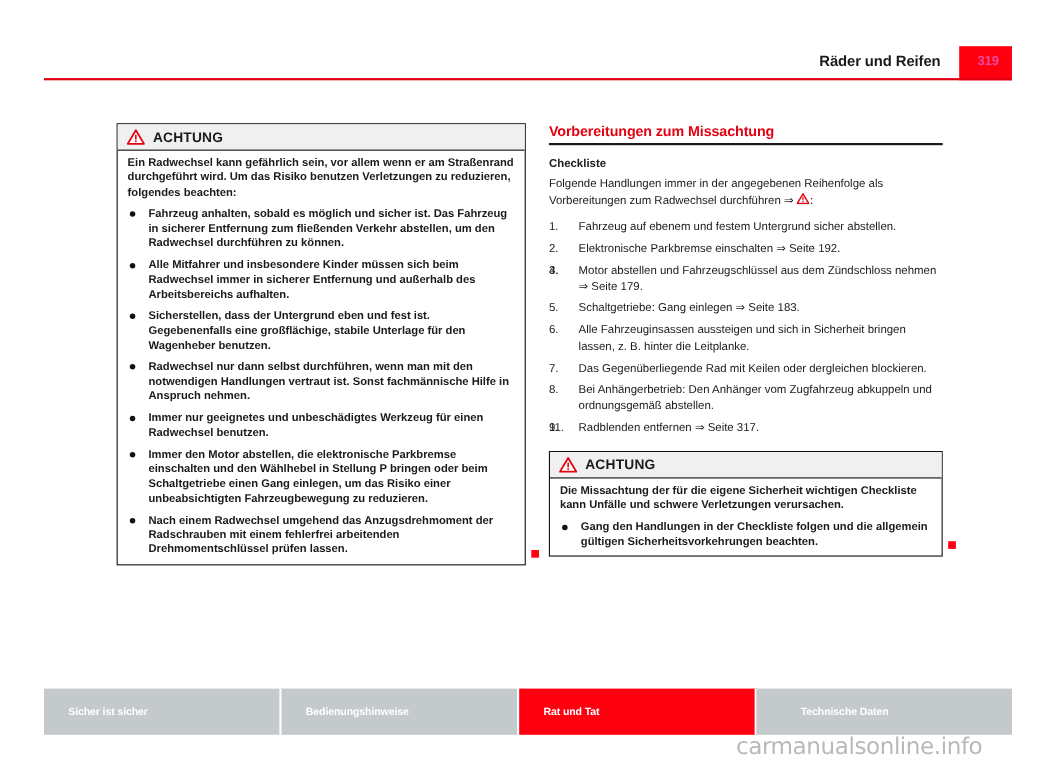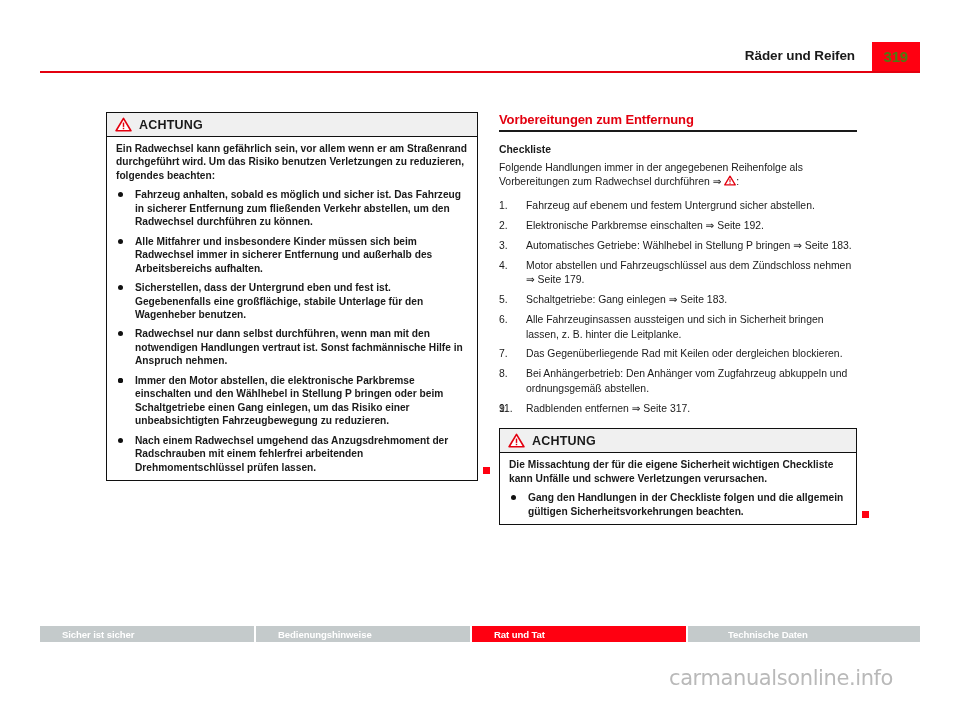--- a/index.html
+++ b/index.html
@@ -56,23 +56,23 @@
     right: 40px;
     top: 0px;
     width: 48px;
     height: 31px;
     background: #ff0011;
   }
   .header-pagenum {
     position: absolute;
     right: 52px;
     top: 6px;
-    font-size: 15px;
-    font-weight: bold;
-    color: #4d7c0f;
+    font-size: 12px;
+    font-weight: bold;
+    color: #ec4899;
     letter-spacing: -0.2px;
   }
 
   
   .col-left {
     position: absolute;
     left: 106px;
     top: 112px;
     width: 372px;
   }
@@ -207,21 +207,21 @@
     text-align: left;
     font-size: 10.4px;
   }
 
   
   .footer {
     position: absolute;
     left: 40px;
     top: 626px;
     width: 880px;
-    height: 16px;
+    height: 42px;
     display: flex;
   }
   .ftab {
     flex: 1 1 0;
     background: #c4cacb;
     color: #ffffff;
     font-size: 9.6px;
     font-weight: bold;
     display: flex;
     align-items: center;
@@ -288,36 +288,37 @@
         <p class="wb-bullet">
           <span class="dot"></span>
           <span>Sicherstellen, dass der Untergrund eben und fest ist. Gegebenenfalls eine großflächige, stabile Unterlage für den Wagenheber benutzen.</span>
         </p>
         <p class="wb-bullet">
           <span class="dot"></span>
           <span>Radwechsel nur dann selbst durchführen, wenn man mit den notwendigen Handlungen vertraut ist. Sonst fachmännische Hilfe in Anspruch nehmen.</span>
         </p>
         <p class="wb-bullet">
           <span class="dot"></span>
+          <span>Immer nur geeignetes und unbeschädigtes Werkzeug für einen Radwechsel benutzen.</span>
         </p>
         <p class="wb-bullet">
           <span class="dot"></span>
           <span>Immer den Motor abstellen, die elektronische Parkbremse einschalten und den Wählhebel in Stellung P bringen oder beim Schaltgetriebe einen Gang einlegen, um das Risiko einer unbeabsichtigten Fahrzeugbewegung zu reduzieren.</span>
         </p>
         <p class="wb-bullet">
           <span class="dot"></span>
           <span>Nach einem Radwechsel umgehend das Anzugsdrehmoment der Radschrauben mit einem fehlerfrei arbeitenden Drehmomentschlüssel prüfen lassen.</span>
         </p>
       </div>
       <div class="endmark"></div>
     </div>
   </div>
 
   <div class="col-right">
-    <h2 class="sec-title">Vorbereitungen zum Entfernung</h2>
+    <h2 class="sec-title">Vorbereitungen zum Missachtung</h2>
     <div class="sec-rule"></div>
 
     <h3 class="sub-title">Checkliste</h3>
 
     <p class="body-text"><span>Folgende Handlungen immer in der angegebenen Reihenfolge als Vorbereitungen zum Radwechsel durchführen ⇒ </span><span class="inline-tri"><svg viewBox="0 0 22 19" width="12" height="11" aria-hidden="true">
             <path d="M11 1.6 L20.6 17.6 L1.4 17.6 Z" fill="#ffffff" stroke="#e3000f" stroke-width="2.4" stroke-linejoin="round"></path>
             <rect x="10.0" y="7.0" width="2.0" height="5.4" fill="#e3000f"></rect>
             <rect x="10.0" y="13.6" width="2.0" height="2.0" fill="#e3000f"></rect>
           </svg></span><span>:</span></p>
 
@@ -325,21 +326,20 @@
       <li>
         <span class="num">1.</span>
         <span>Fahrzeug auf ebenem und festem Untergrund sicher abstellen.</span>
       </li>
       <li>
         <span class="num">2.</span>
         <span>Elektronische Parkbremse einschalten ⇒ Seite 192.</span>
       </li>
       <li>
         <span class="num">3.</span>
-        <span>Automatisches Getriebe: Wählhebel in Stellung P bringen ⇒ Seite 183.</span>
       </li>
       <li>
         <span class="num">4.</span>
         <span>Motor abstellen und Fahrzeugschlüssel aus dem Zündschloss nehmen ⇒ Seite 179.</span>
       </li>
       <li>
         <span class="num">5.</span>
         <span>Schaltgetriebe: Gang einlegen ⇒ Seite 183.</span>
       </li>
       <li>

